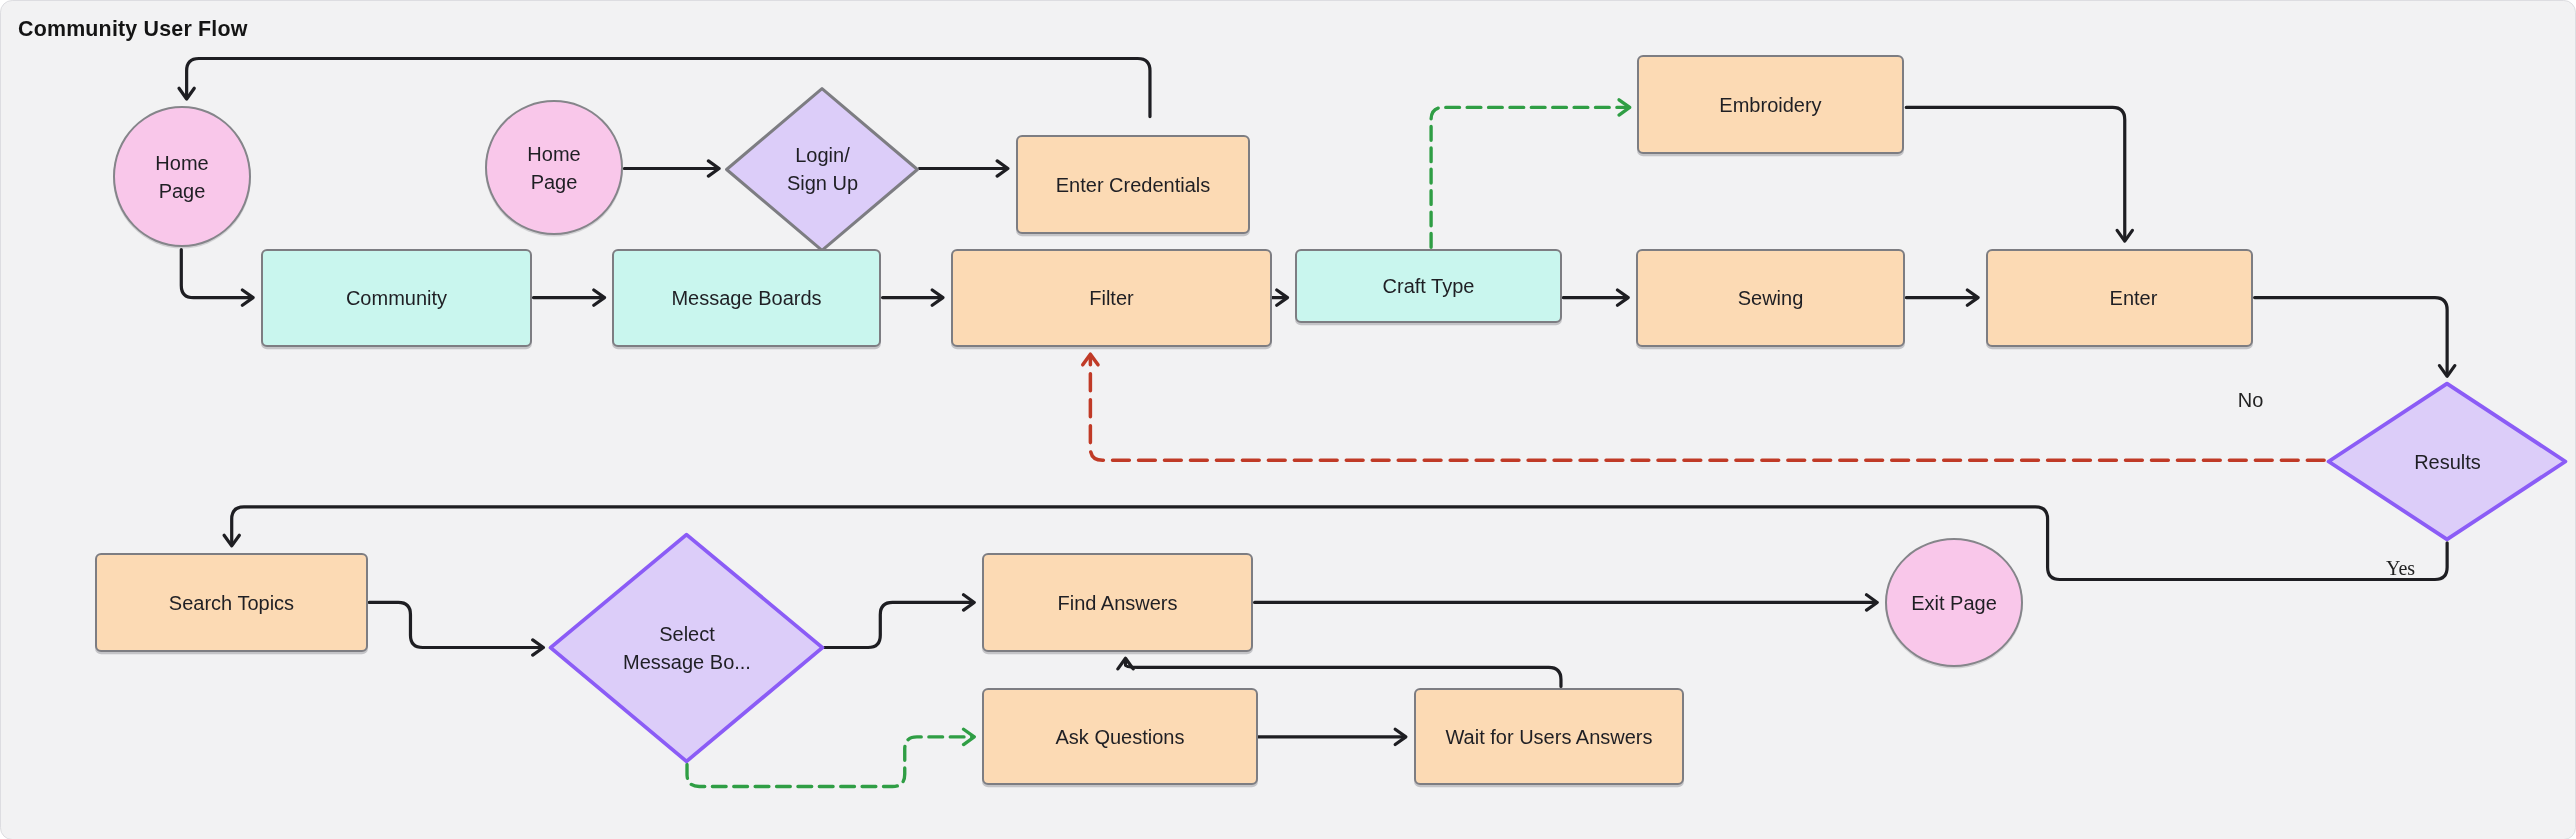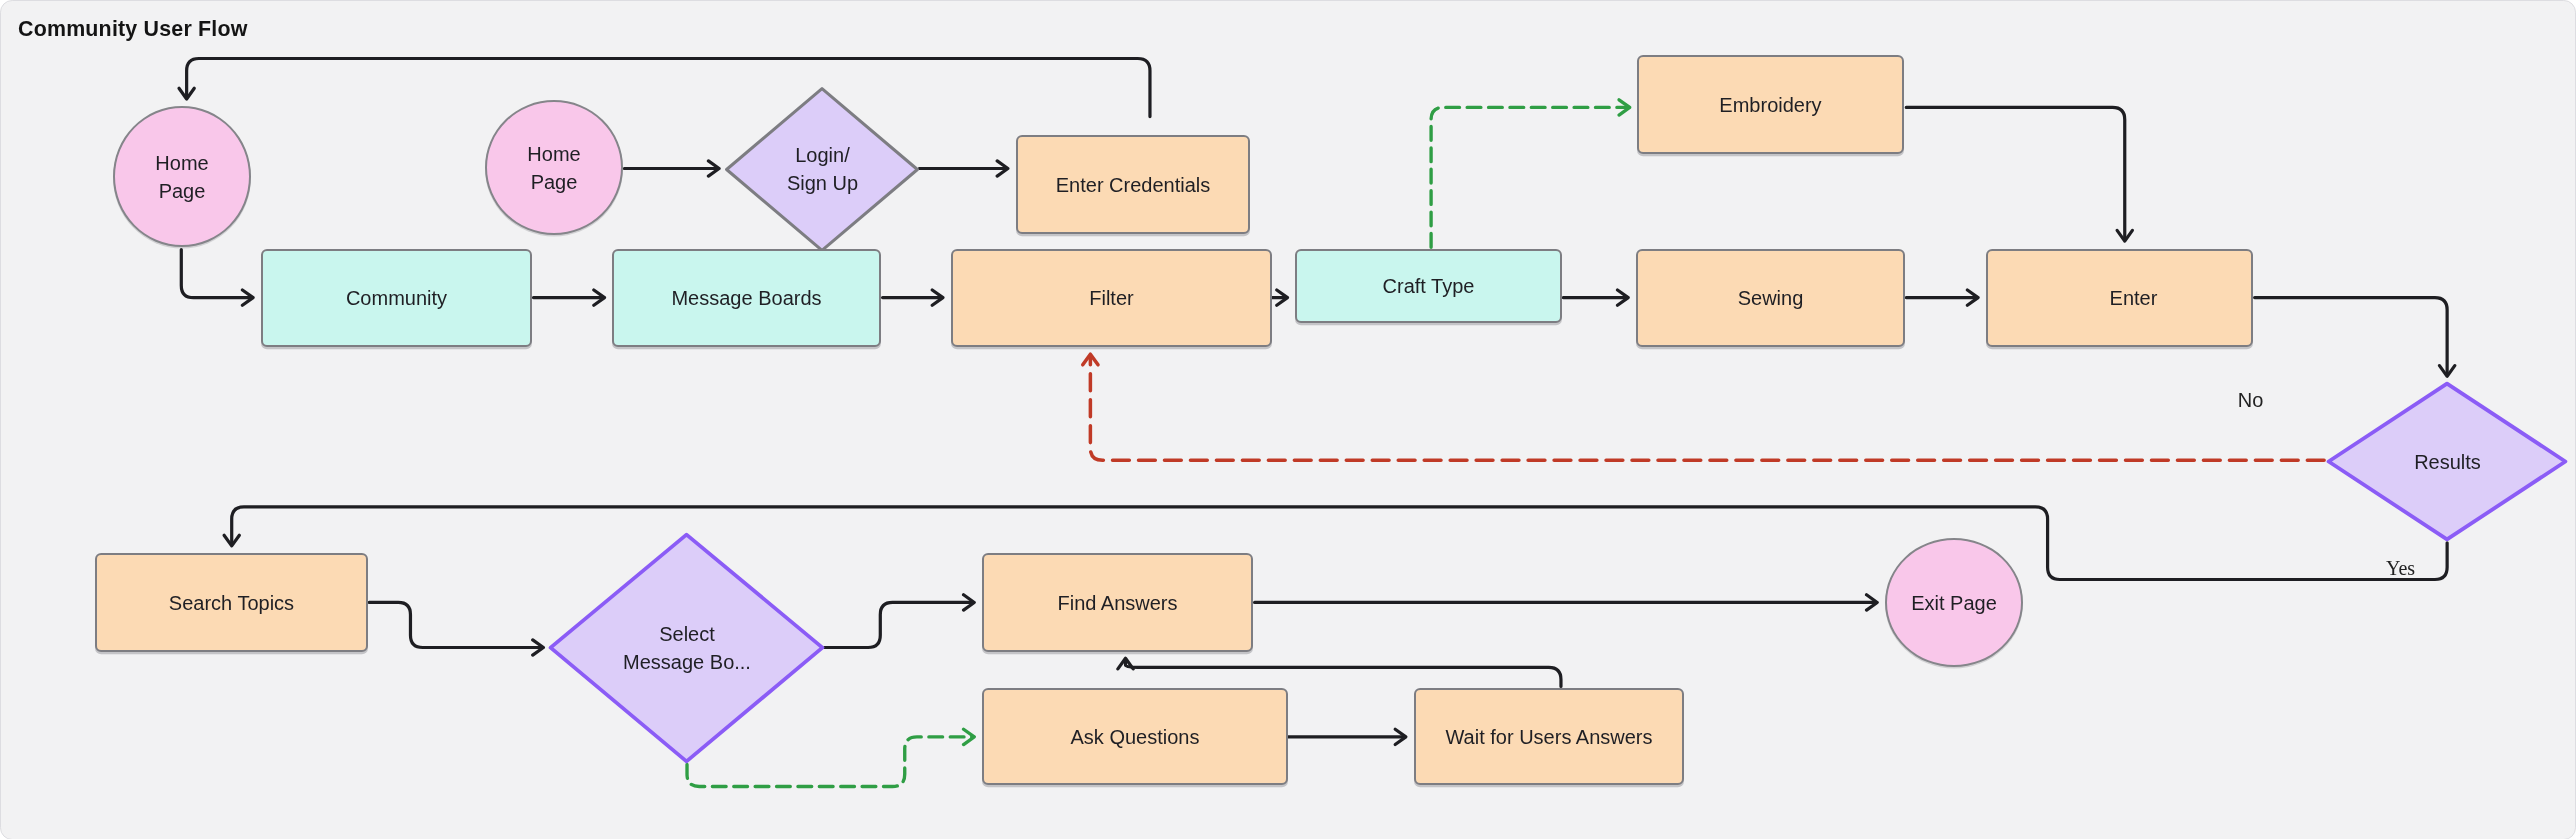--- a/index.html
+++ b/index.html
@@ -141,21 +141,21 @@
     <path d="M6,154 L184,6 L362,154 L184,303 Z"></path>
   </svg>
   <div class="diamond-label" style="left:550px;top:533px;width:272px;height:227px;">
     <span class="label">Select
 Message Bo...</span>
   </div>
 
   <div class="node process" style="left:981px;top:552px;width:271px;height:99px;">
     <span class="label">Find Answers</span>
   </div>
-  <div class="node process" style="left:981px;top:687px;width:306px;height:97px;align-items:center;">
+  <div class="node process" style="left:981px;top:687px;width:276px;height:97px;align-items:center;">
     <span class="label">Ask Questions</span>
   </div>
   <div class="node process" style="left:1413px;top:687px;width:270px;height:97px;">
     <span class="label">Wait for Users Answers</span>
   </div>
   <div class="node oval" style="left:1884px;top:537px;width:138px;height:129px;">
     <span class="label">Exit Page</span>
   </div>
 
 </div>

